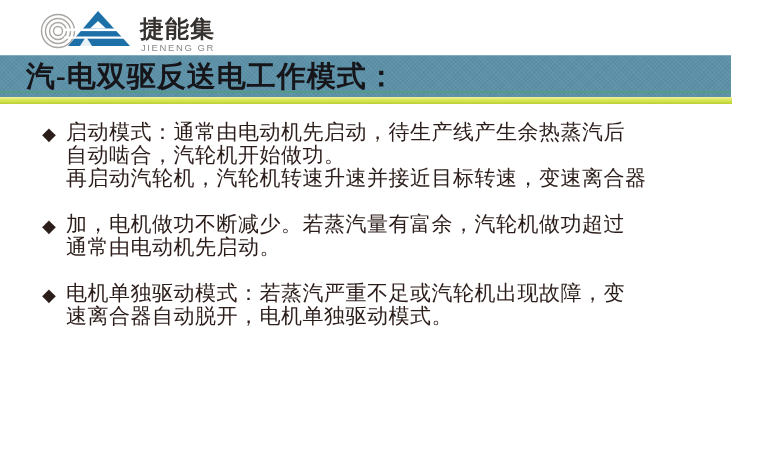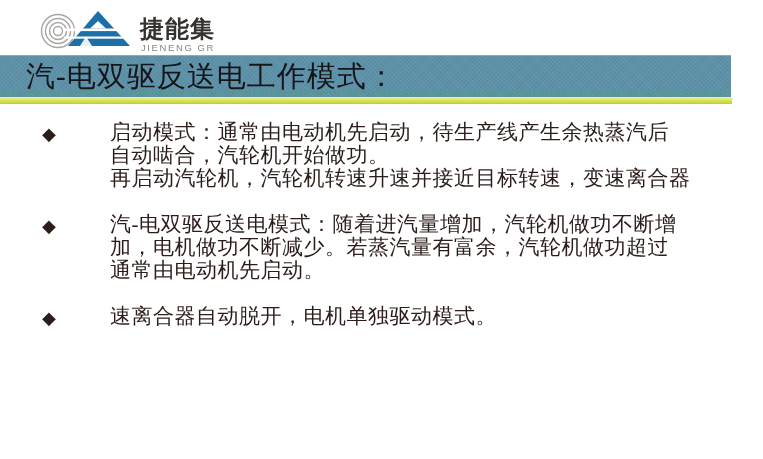--- a/index.html
+++ b/index.html
@@ -14,34 +14,34 @@
     position:absolute;left:0;top:55px;width:731px;height:42px;
     background:#5c91a8;
     background-image:repeating-linear-gradient(45deg,rgba(255,255,255,0.05) 0 1px,transparent 1px 3px),
                      repeating-linear-gradient(-45deg,rgba(0,0,0,0.04) 0 1px,transparent 1px 3px);
     display:flex;align-items:flex-end;
   }
   .title-bar .top-edge{position:absolute;top:0;left:0;right:0;height:1px;background:#84aec0;}
   .title-bar .green-line{position:absolute;bottom:4px;left:0;right:0;height:2px;background:#4f9f7c;opacity:.75;}
   .page-title{
     position:relative;padding:0 0 1px 26px;
-    font-size:29px;font-weight:normal;color:#15151a;letter-spacing:1px;
+    font-size:29px;font-weight:bold;color:#15151a;letter-spacing:1px;
     line-height:40px;white-space:nowrap;margin-top:31px;
   }
   .title-underline{
     position:absolute;left:0;top:97px;width:732px;height:7px;
     background:linear-gradient(180deg,#eef39d 0%,#d8e558 45%,#ccdd44 75%,#b8cd33 100%);
   }
 
   
   .bullets{position:absolute;left:42px;top:121px;width:706px;color:#2b1d1a;}
   .bullet{position:relative;padding-left:24px;font-size:21px;line-height:23px;margin-bottom:23px;}
   .bullet .marker{position:absolute;left:0;top:1px;font-size:18px;line-height:23px;
     font-family:"DejaVu Sans",sans-serif;}
-  .bullet .line{white-space:nowrap;letter-spacing:0.5px;margin-left:44px;}
+  .bullet .line{white-space:nowrap;letter-spacing:0.5px;}
 </style>
 </head>
 <body>
 
 <div class="slide">
 
   <div class="logo">
     <svg width="185" height="52" viewBox="0 0 185 52">
 
       <g fill="none" stroke="#a8a5a2" stroke-width="1.4">
@@ -78,24 +78,24 @@
 
     <div class="bullet">
       <span class="marker">◆</span>
       <div class="line">启动模式：通常由电动机先启动，待生产线产生余热蒸汽后</div>
       <div class="line">自动啮合，汽轮机开始做功。</div>
       <div class="line">再启动汽轮机，汽轮机转速升速并接近目标转速，变速离合器</div>
     </div>
 
     <div class="bullet">
       <span class="marker">◆</span>
-      <div class="line">汽-电双驱反送电模式：随着进汽量增加，汽轮机做功不断增</div>
       <div class="line">加，电机做功不断减少。若蒸汽量有富余，汽轮机做功超过</div>
       <div class="line">通常由电动机先启动。</div>
     </div>
 
     <div class="bullet">
       <span class="marker">◆</span>
+      <div class="line">电机单独驱动模式：若蒸汽严重不足或汽轮机出现故障，变</div>
       <div class="line">速离合器自动脱开，电机单独驱动模式。</div>
     </div>
 
   </div>
 </div>
 
 </body></html>

